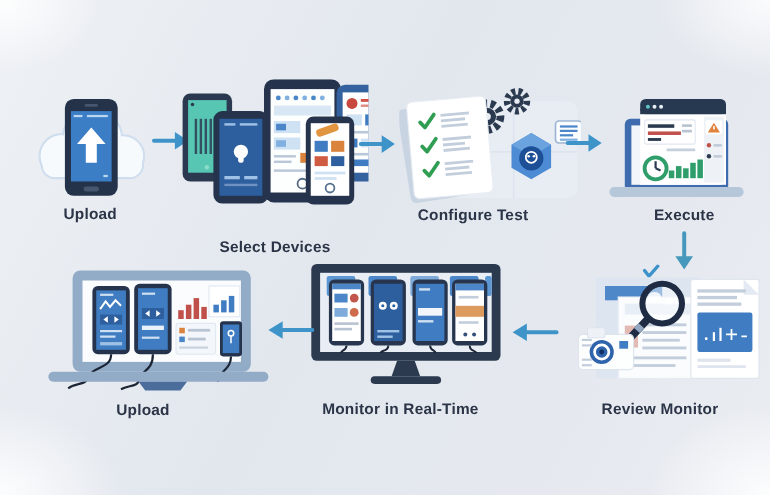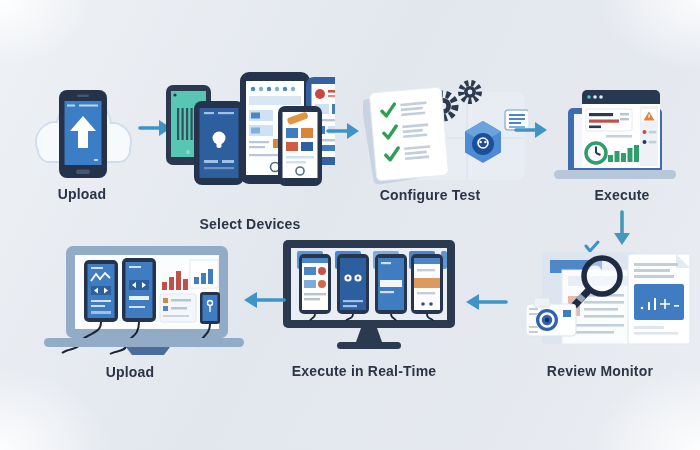--- a/index.html
+++ b/index.html
@@ -388,21 +388,21 @@
       <rect x="137" y="40" width="26" height="10" fill="#dc9a5f"></rect>
       <rect x="140" y="31" width="18" height="2.4" fill="#c3cedd"></rect>
       <rect x="140" y="54" width="18" height="2.4" fill="#c3cedd"></rect>
       <circle cx="146" cy="66" r="1.8" fill="#33507a"></circle>
         <circle cx="154" cy="66" r="1.8" fill="#33507a"></circle>
 
       <polygon points="84,90 100,90 105,104 79,104" fill="#2c3a50"></polygon>
       <rect x="60" y="104" width="64" height="7" rx="3.5" fill="#2c3a50"></rect>
     </svg>
   </div>
-  <div class="step-label" style="left:264px;top:363px;width:200px;">Execute in Real-Time</div>
+  <div class="step-label" style="left:264px;top:363px;width:200px;">Monitor in Real-Time</div>
 
   <div class="arrow" style="left:242px;top:288px;">
     <svg width="44" height="24" viewBox="0 0 44 24">
       <line x1="42" y1="12" x2="14" y2="12" stroke="#3e94c9" stroke-width="3.6" stroke-linecap="round"></line>
       <polygon points="15,4 2,12 15,20" fill="#3e94c9"></polygon>
     </svg>
   </div>
 
   <div class="step" style="left:38px;top:240px;">
     <svg width="215" height="120" viewBox="0 0 215 120">

